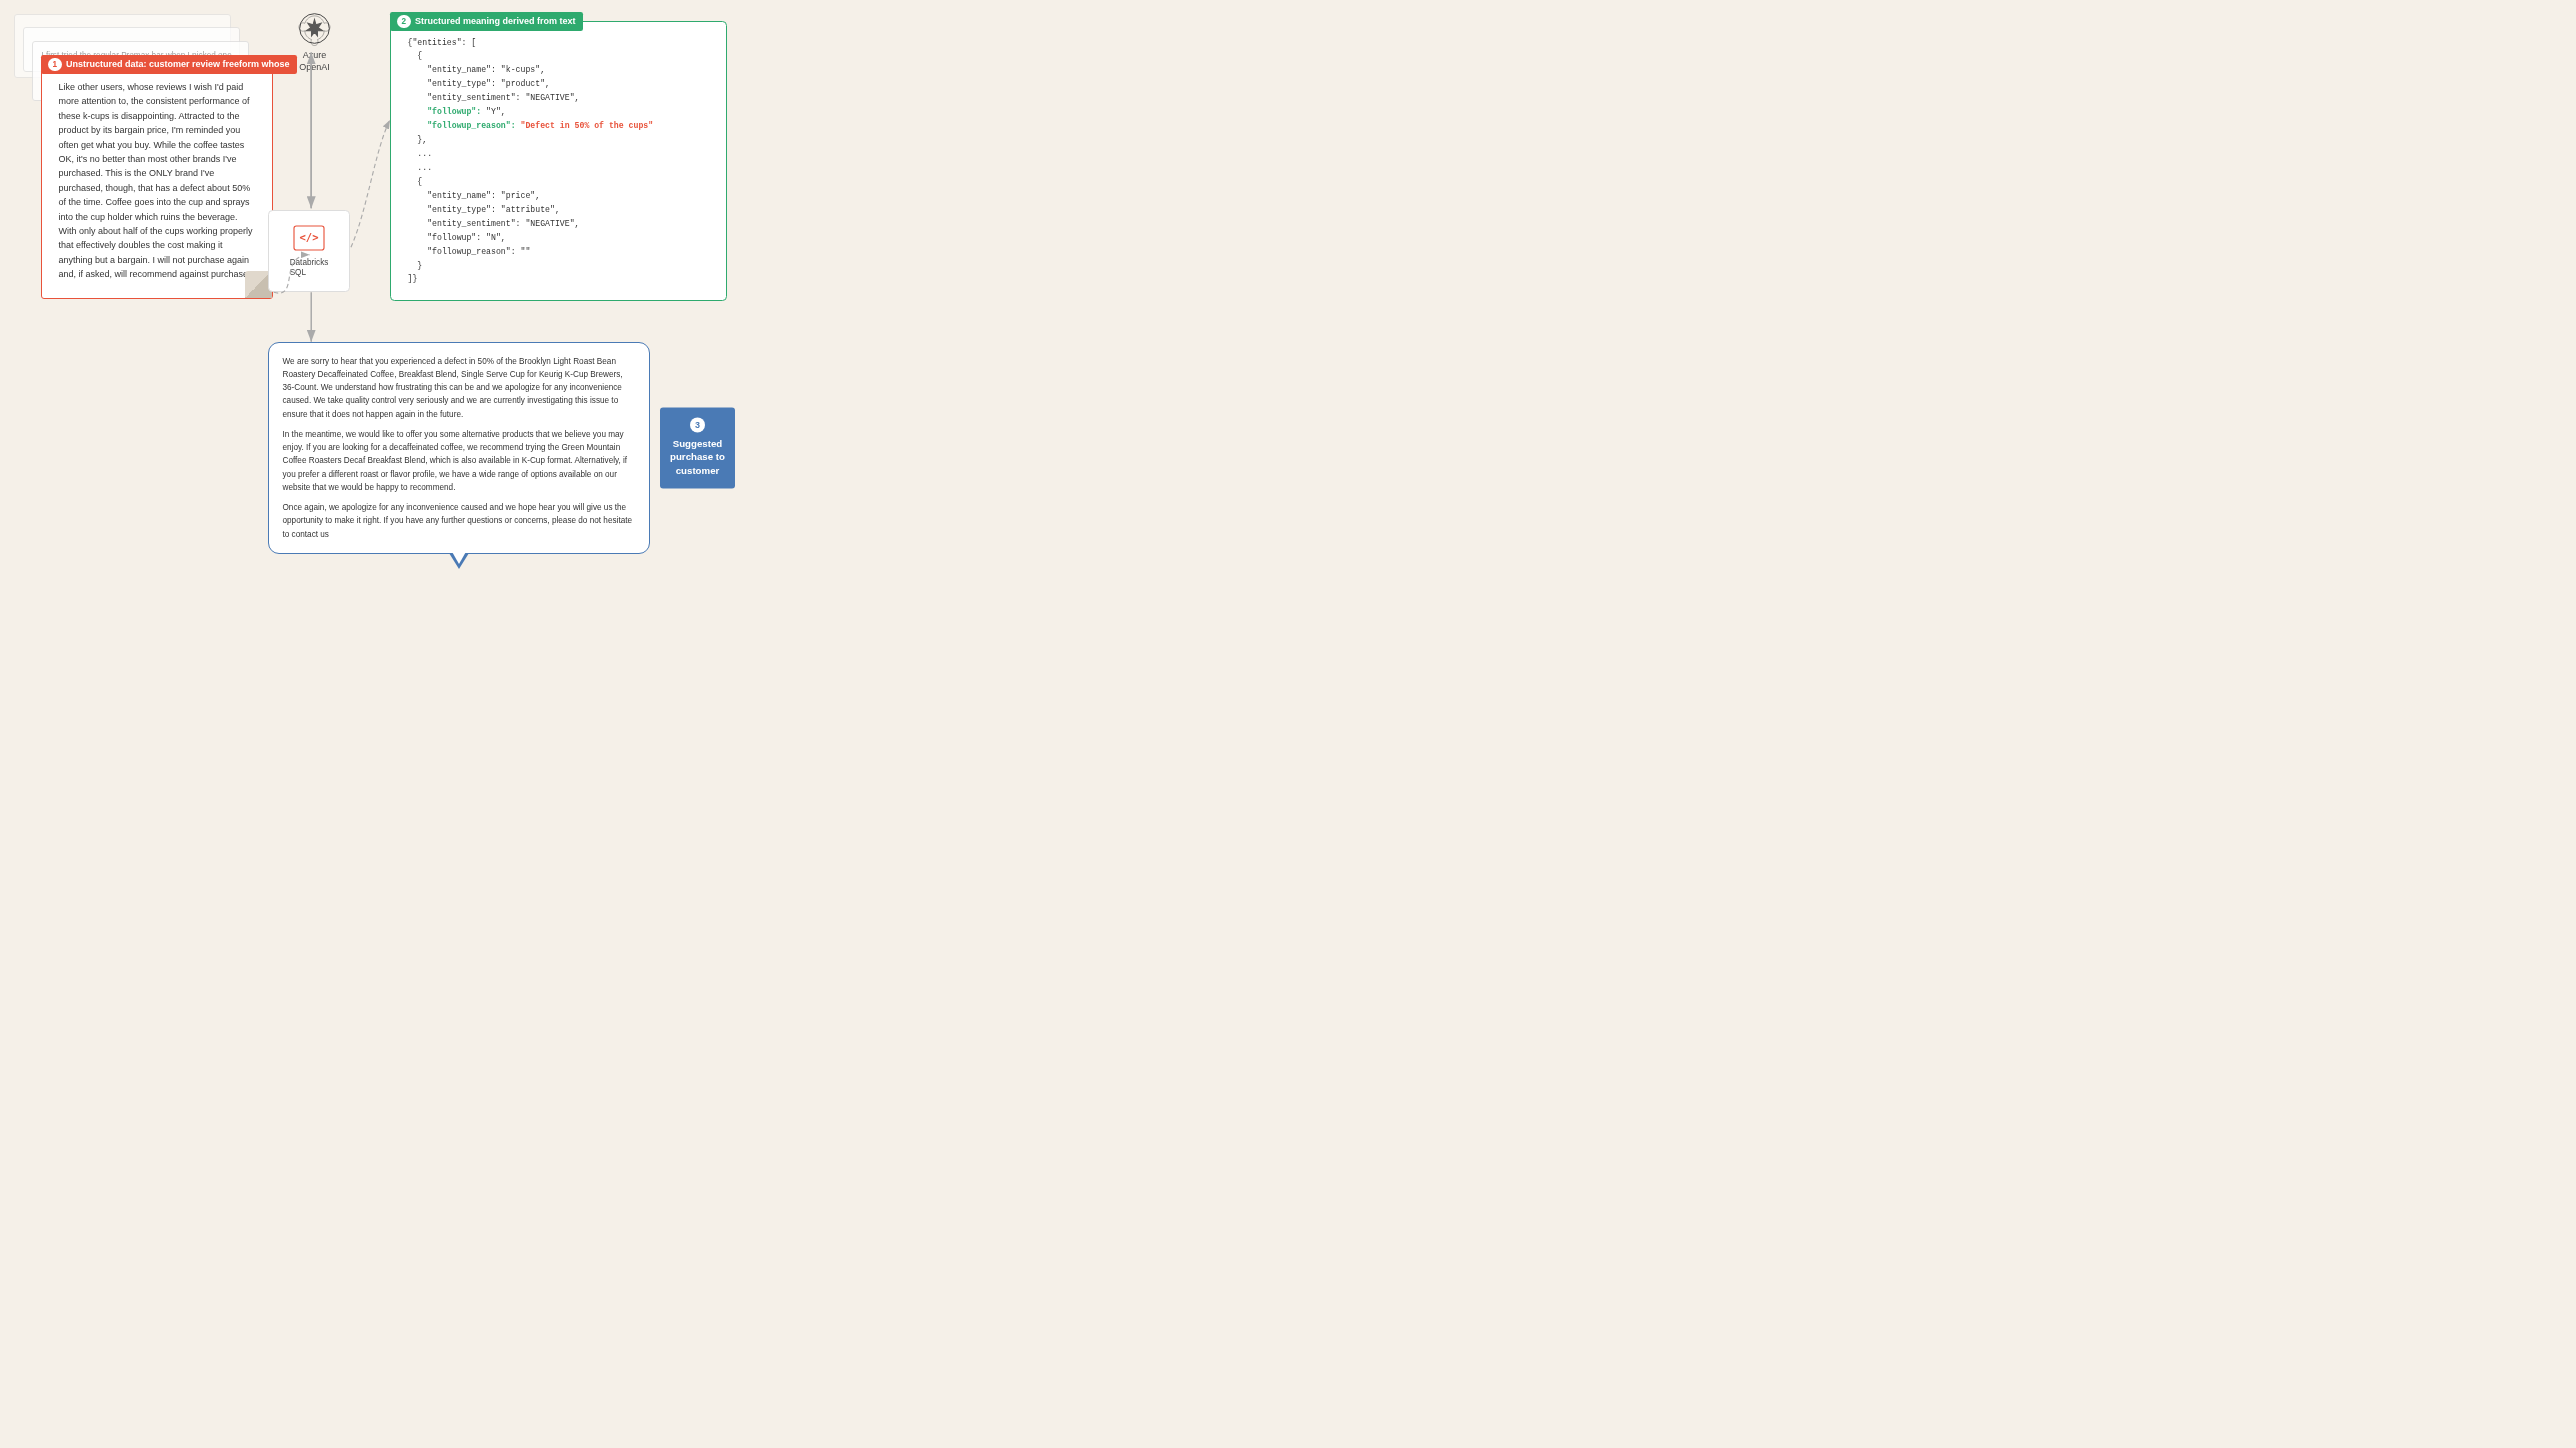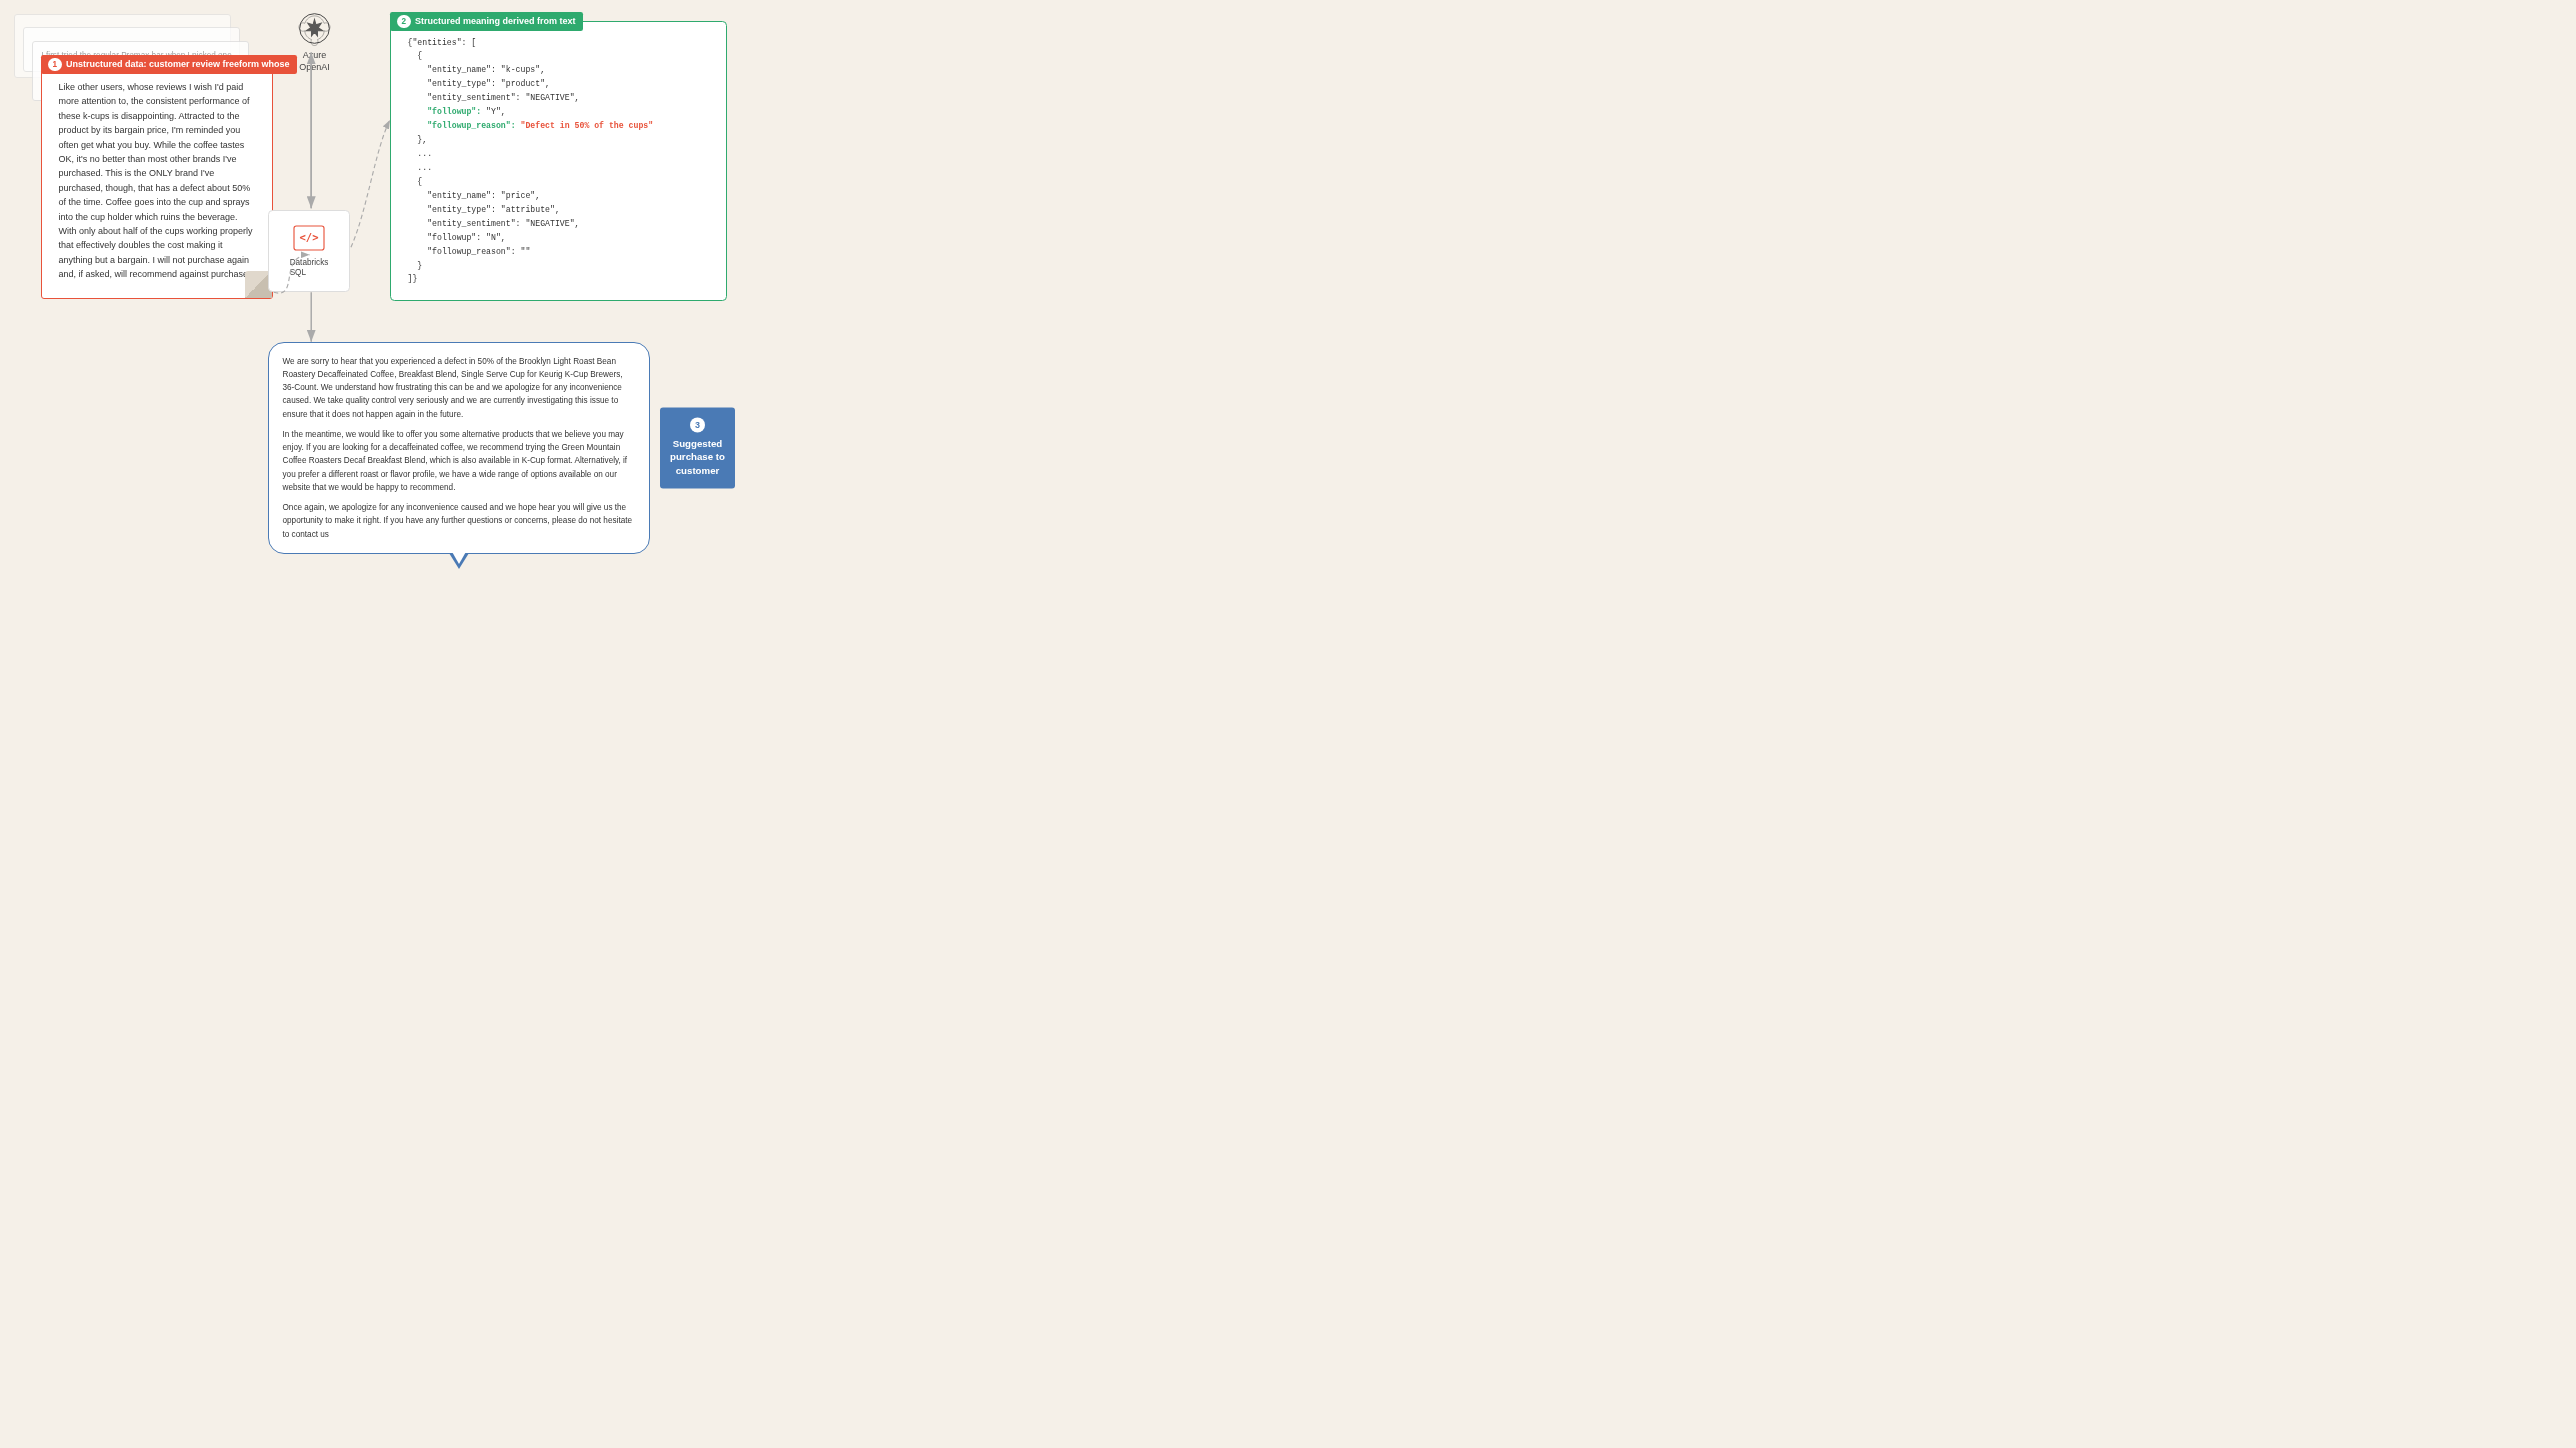--- a/index.html
+++ b/index.html
@@ -176,21 +176,21 @@
     }
 
     
     .message-card {
       position: absolute;
       left: 268px;
       top: 342px;
       width: 382px;
       background: white;
       border: 1.5px solid #4a7ab5;
-      border-radius: 16px;
+      border-radius: 11px;
       padding: 12px 13.5px;
     }
     .message-text {
       font-size: 8.2px;
       line-height: 1.6;
       color: #333;
     }
 
     
     .msg-badge {

